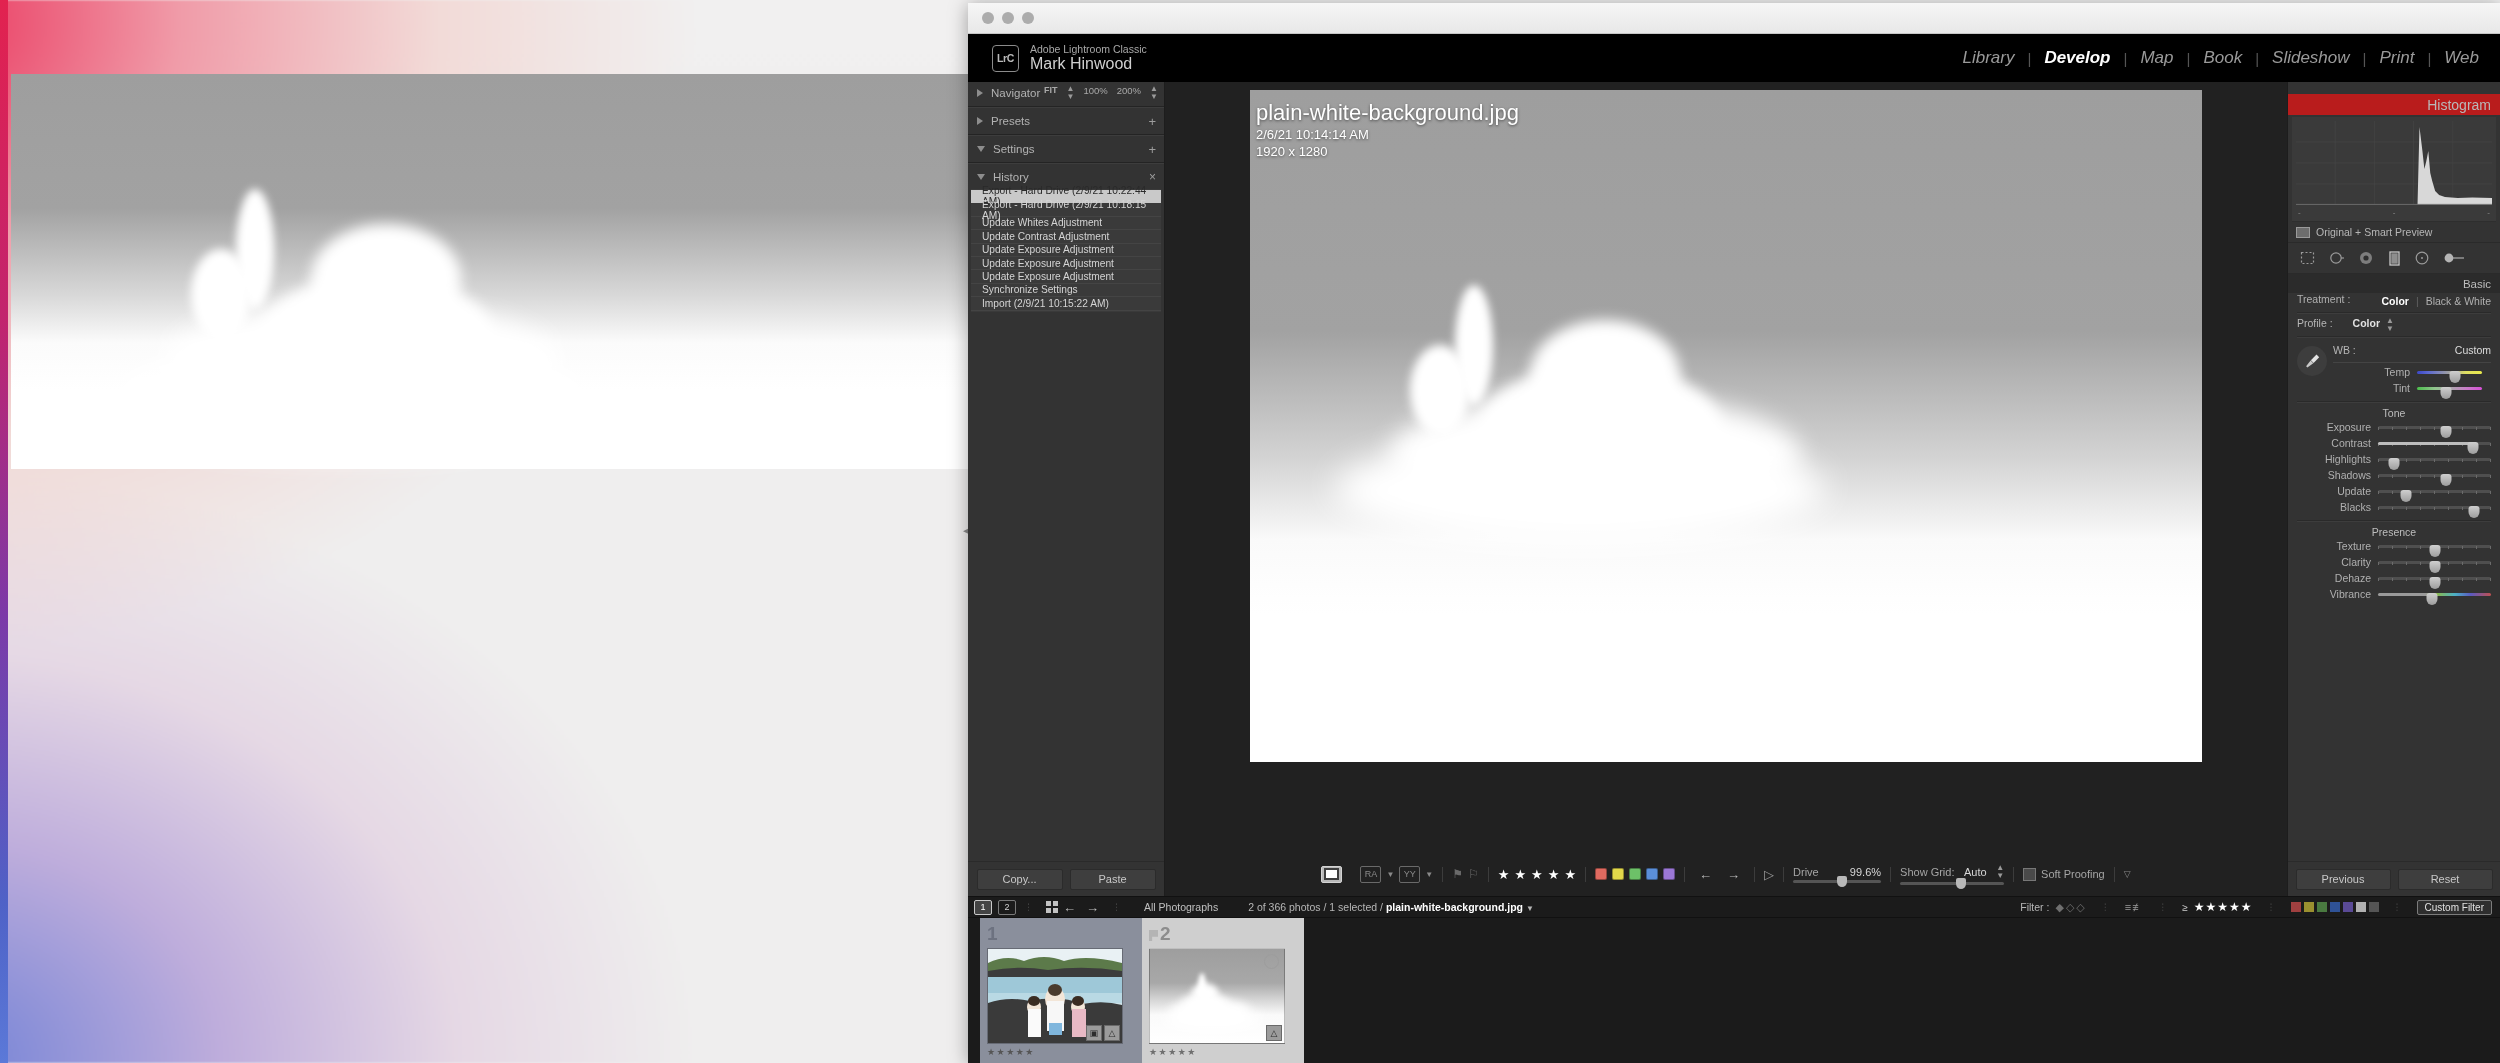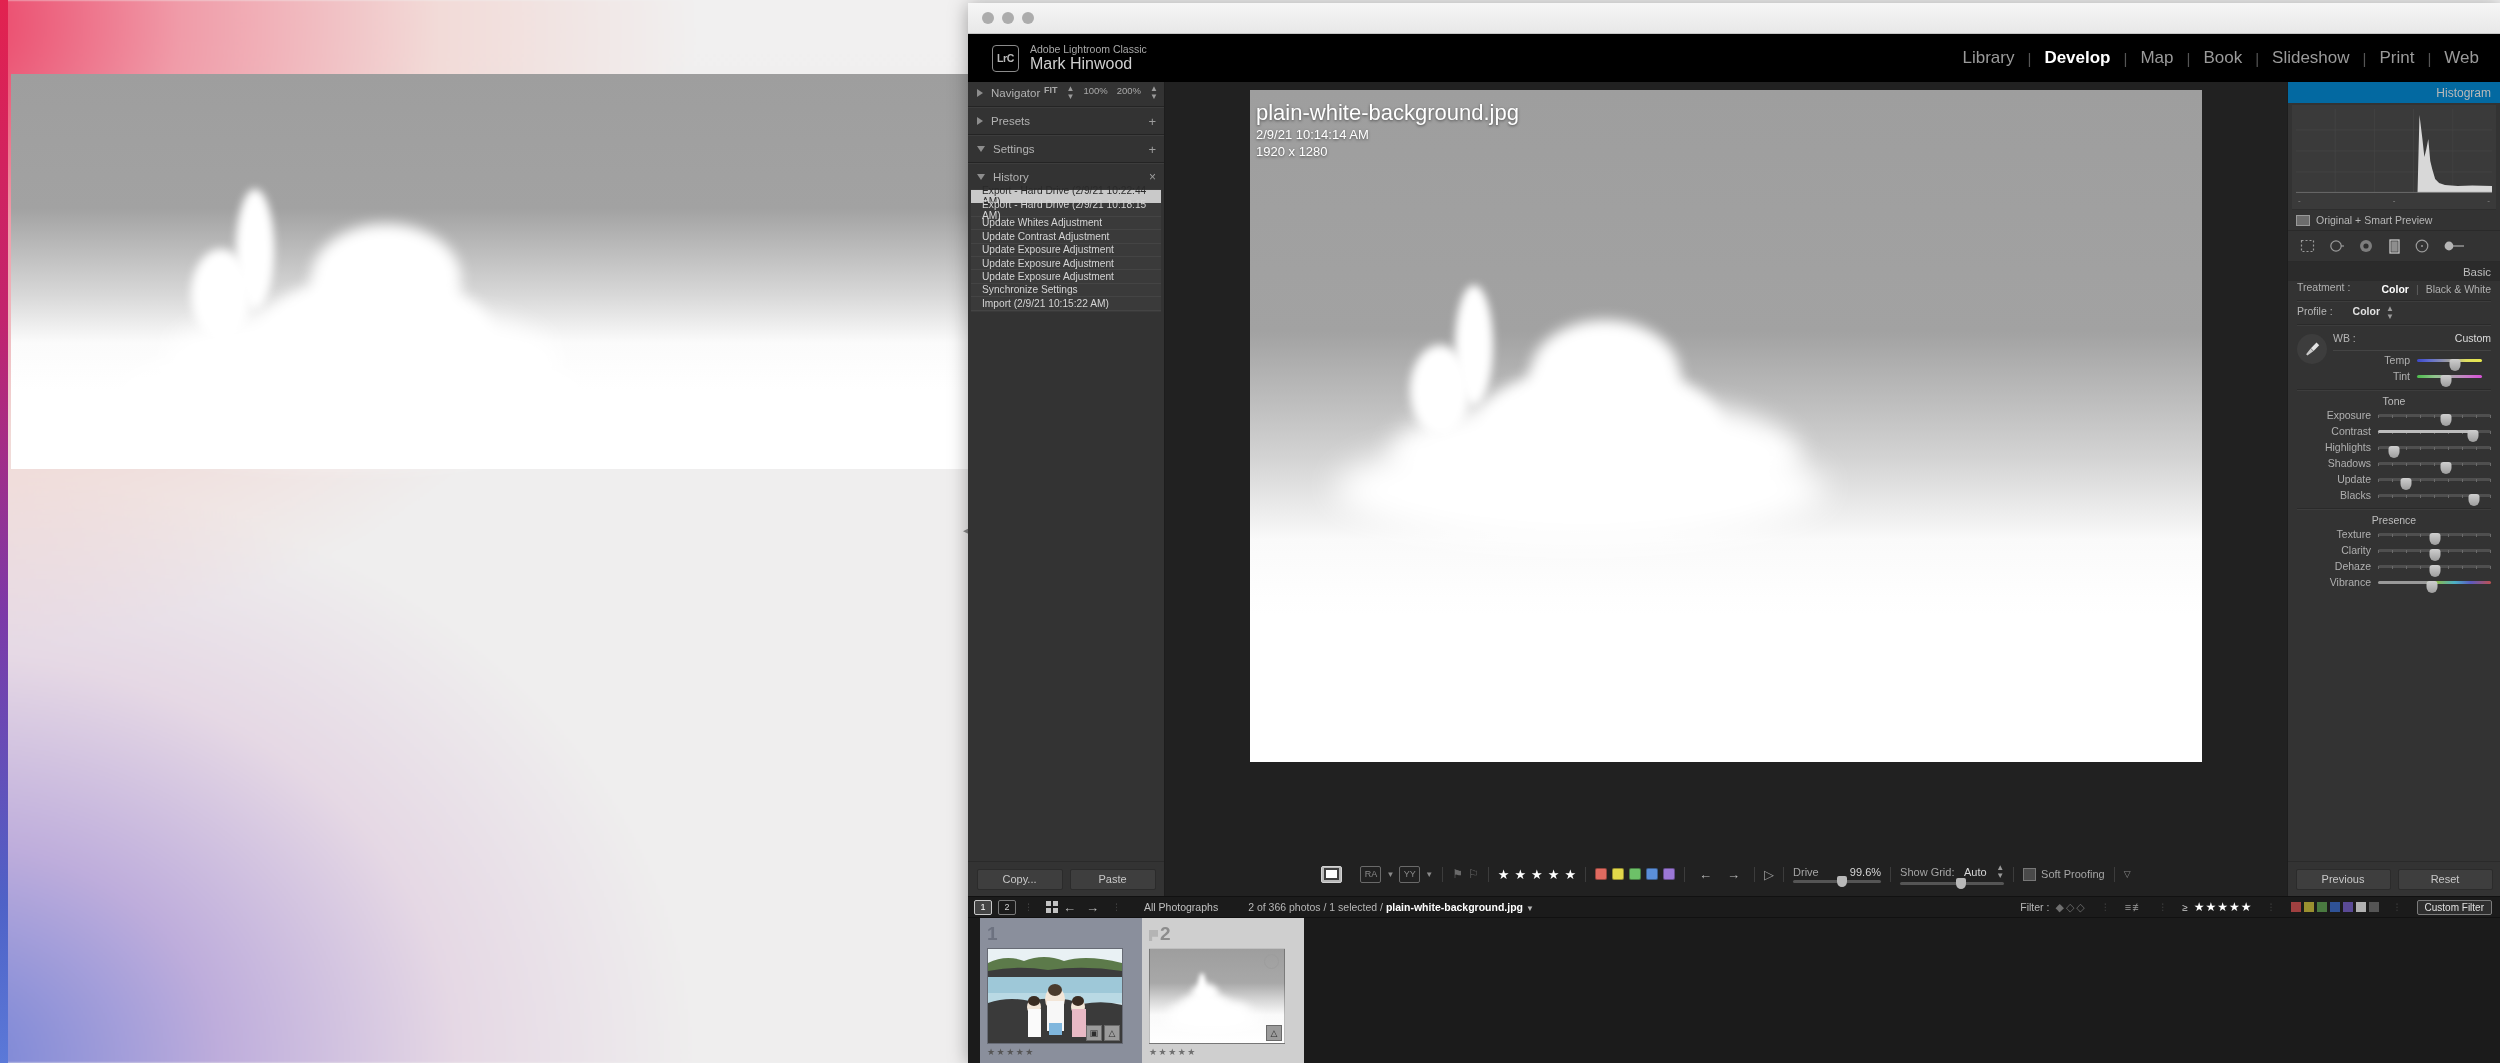--- a/index.html
+++ b/index.html
@@ -29,21 +29,21 @@
   .tl-title{position:absolute;left:0;right:0;text-align:center;font-size:12.5px;color:#2a2a2a;display:flex;align-items:center;justify-content:center;gap:6px;}
   .lrc-mini{width:13px;height:13px;background:#1473e6;border-radius:2px;color:#fff;font-size:6px;display:flex;align-items:center;justify-content:center;font-weight:bold;letter-spacing:-.5px;}
 
   
   .idbar{height:48px;background:#000;display:flex;align-items:center;position:relative;}
   .idbox{display:flex;align-items:center;margin-left:24px;gap:11px;}
   .lrc-badge{width:25px;height:25px;border:1px solid #8b8b8b;border-radius:4px;color:#b9b9b9;font-size:10.5px;font-weight:bold;display:flex;align-items:center;justify-content:center;letter-spacing:-.3px;}
   .id-small{font-size:10.5px;color:#a8a8a8;line-height:12px;}
   .id-big{font-size:16px;color:#cfcfcf;line-height:18px;}
   .modules{position:absolute;right:8px;display:flex;align-items:center;font-size:17px;color:#9a9a9a;gap:0;}
-  .modules .m{padding:0 13px;cursor:default;}
+  .modules .m{padding:0 13px;cursor:default;font-style:italic;}
   .modules .m.active{color:#fff;font-weight:600;}
   .modules .sep{color:#555;font-size:15px;}
 
   
   .body{display:flex;height:814px;background:#212121;}
 
   
   .lpanel{width:196px;background:#333333;border-right:1px solid #1d1d1d;display:flex;flex-direction:column;}
   .panel-head{height:22px;display:flex;align-items:center;padding:0 9px;color:#b2b2b2;font-size:11.5px;position:relative;}
   .tri{width:0;height:0;margin-right:8px;}
@@ -76,21 +76,21 @@
   .sqbtn{width:19px;height:15px;border:1px solid #6a6a6a;border-radius:2px;display:flex;align-items:center;justify-content:center;font-size:9px;color:#8a8a8a;}
   .sqbtn.on{background:#b9b9b9;border-color:#d3d3d3;}
   .sqbtn.on .inner{width:11px;height:8px;border:2px solid #3d3d3d;background:#fff;}
   .star{color:#ffffff;font-size:13px;letter-spacing:0px;}
   .swatch{width:10px;height:10px;border-radius:2px;border:1px solid rgba(0,0,0,.35);}
   .zoomslider{width:88px;height:3px;background:#555;border-radius:2px;position:relative;}
   .zknob{position:absolute;top:-4px;width:10px;height:11px;background:#b8b8b8;border-radius:2px 2px 50% 50%;}
 
   
   .rpanel{width:212px;background:#333;border-left:1px solid #1d1d1d;display:flex;flex-direction:column;}
-  .rp-head{height:21px;display:flex;align-items:center;justify-content:flex-end;padding-right:9px;color:#b9b9b9;font-size:12px;background:#0369a1;}
+  .rp-head{height:21px;display:flex;align-items:center;justify-content:flex-end;padding-right:9px;color:#b9b9b9;font-size:14px;background:#b91c1c;margin-top:12px;}
   .histo{height:104px;background:#3a3a3a;margin:2px 4px 0 4px;position:relative;border-bottom:1px solid #2e2e2e;}
   .histo-clip{position:absolute;left:4px;top:4px;width:16px;height:14px;border:1px solid #5d5d5d;}
   .histo-clip .tri2{position:absolute;left:3px;top:4px;width:0;height:0;border-bottom:8px solid #d9d9d9;border-left:5px solid transparent;border-right:5px solid transparent;}
   .histo-graph{position:absolute;left:4px;right:4px;top:4px;bottom:16px;}
   .histo-ticks{position:absolute;left:6px;right:6px;bottom:4px;display:flex;justify-content:space-between;color:#8d8d8d;font-size:8px;}
   .smart{height:20px;display:flex;align-items:center;gap:6px;padding-left:8px;color:#b6b6b6;font-size:10.5px;background:#333;border-bottom:1px solid #2a2a2a;}
   .smart-ic{width:12px;height:9px;border:1px solid #9a9a9a;background:#6d6d6d;}
   .toolrow{height:30px;background:#333;display:flex;align-items:center;gap:14px;padding-left:12px;border-bottom:1px solid #2a2a2a;}
   .tool-ic{color:#9b9b9b;display:flex;align-items:center;}
   .sect-title{height:19px;display:flex;align-items:center;justify-content:flex-end;padding-right:9px;color:#bdbdbd;font-size:11.5px;background:#2b2b2b;}
@@ -257,21 +257,21 @@
         <div class="stage">
           <div class="smoke" style="left:280px;top:230px;width:150px;height:110px;"></div>
           <div class="smoke" style="left:230px;top:275px;width:240px;height:120px;"></div>
           <div class="smoke" style="left:140px;top:305px;width:410px;height:120px;filter:blur(12px);"></div>
           <div class="smoke" style="left:205px;top:195px;width:38px;height:120px;filter:blur(4px);"></div>
           <div class="smoke" style="left:160px;top:255px;width:60px;height:90px;filter:blur(5px);"></div>
           <div class="smoke" style="left:320px;top:258px;width:60px;height:95px;filter:blur(5px);"></div>
           <div class="smoke" style="left:85px;top:345px;width:490px;height:110px;filter:blur(16px);"></div>
           <div class="info-ovl">
             <div class="info-name">plain-white-background.jpg</div>
-            <div class="info-l2">2/9/21 10:14:14 AM</div>
+            <div class="info-l2">2/6/21 10:14:14 AM</div>
             <div class="info-l3">1920 x 1280</div>
           </div>
         </div>
 
         <div class="toolbar">
           <div class="tb-group">
             <div class="sqbtn on">
                 <span class="inner"></span>
               </div>
           </div>

